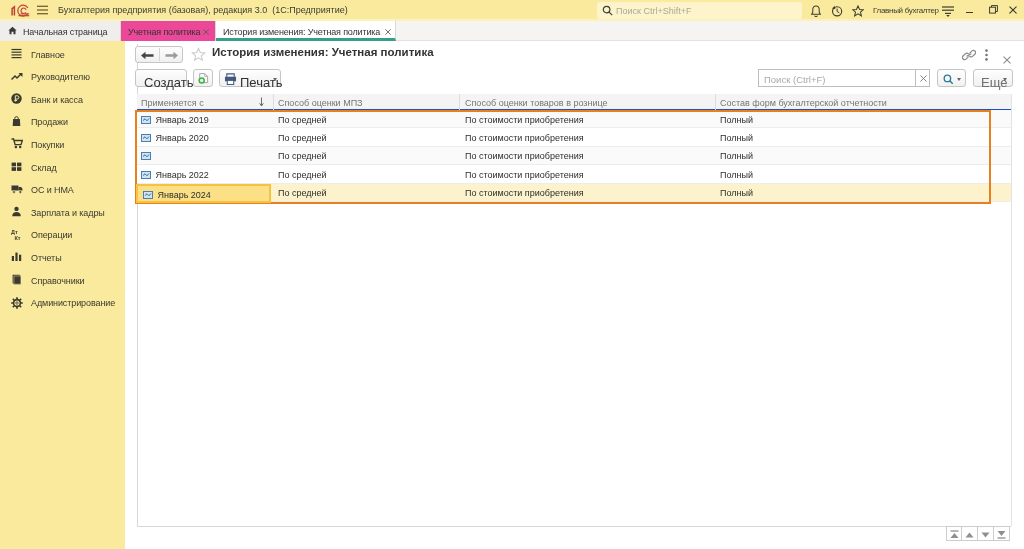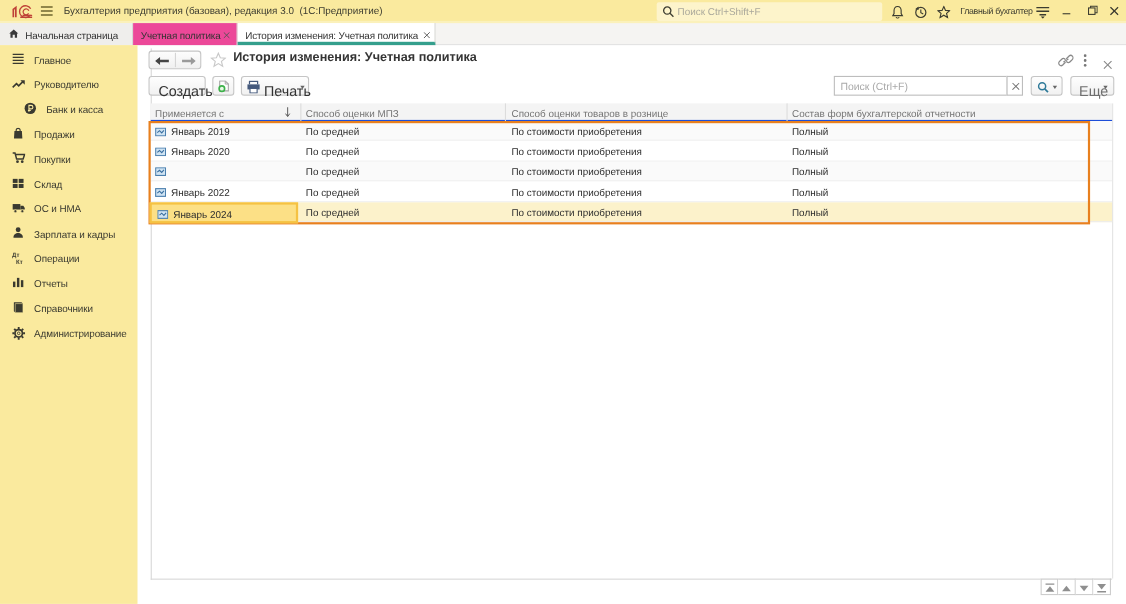--- a/index.html
+++ b/index.html
@@ -185,21 +185,21 @@
       </svg>
       <span>Главное</span>
     </div>
 <div class="sbitem" style="top:24.6px;">
       <svg width="12" height="11" viewBox="0 0 12 11">
         <path d="M0.5 8.5 L4 5 L6 7 L10 3" stroke="#3a3a30" stroke-width="1.5" fill="none"></path>
         <path d="M7.5 2 L11.5 2 L11.5 6 Z" fill="#3a3a30"></path>
       </svg>
       <span>Руководителю</span>
     </div>
-<div class="sbitem" style="top:47.2px;margin-left:11px;">
+<div class="sbitem" style="top:47.2px;">
       <svg width="11" height="11" viewBox="0 0 11 11">
         <circle cx="5.5" cy="5.5" r="5.2" fill="#3a3a30"></circle>
         <path d="M4.3 8.6 L4.3 2.8 L6.3 2.8 A1.6 1.6 0 0 1 6.3 6 L4.3 6 M3.4 7.5 L6 7.5" stroke="#faea9e" stroke-width="1" fill="none"></path>
       </svg>
       <span>Банк и касса</span>
     </div>
 <div class="sbitem" style="top:69.8px;">
       <svg width="11" height="11" viewBox="0 0 11 11">
         <path d="M3.7 3.3 L3.7 2.5 A1.8 1.8 0 0 1 7.3 2.5 L7.3 3.3" fill="none" stroke="#3a3a30" stroke-width="1"></path>
         <path d="M2.1 3.1 L8.9 3.1 L9.3 10 L1.7 10 Z" fill="#3a3a30"></path>

